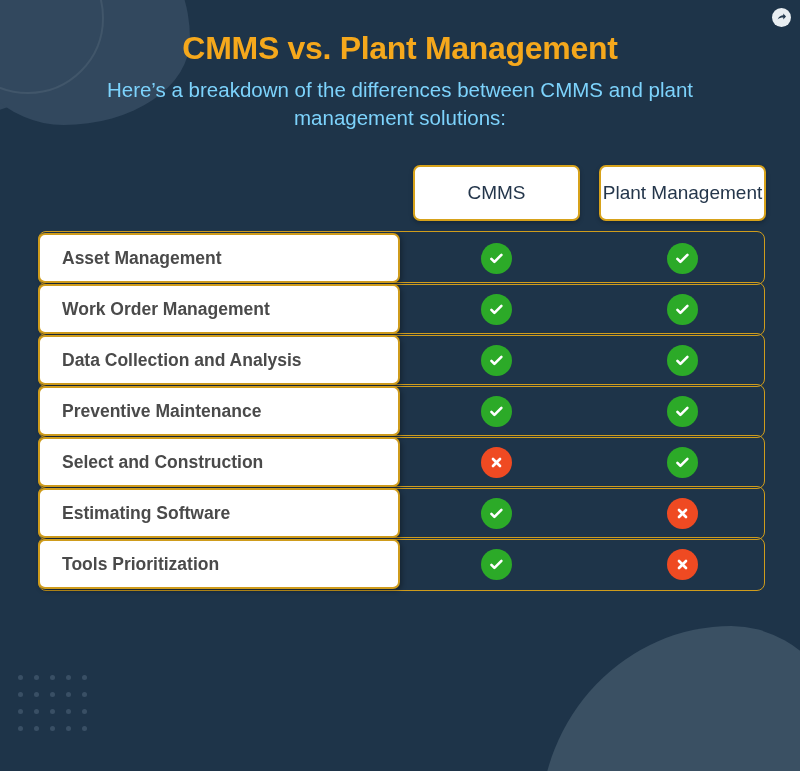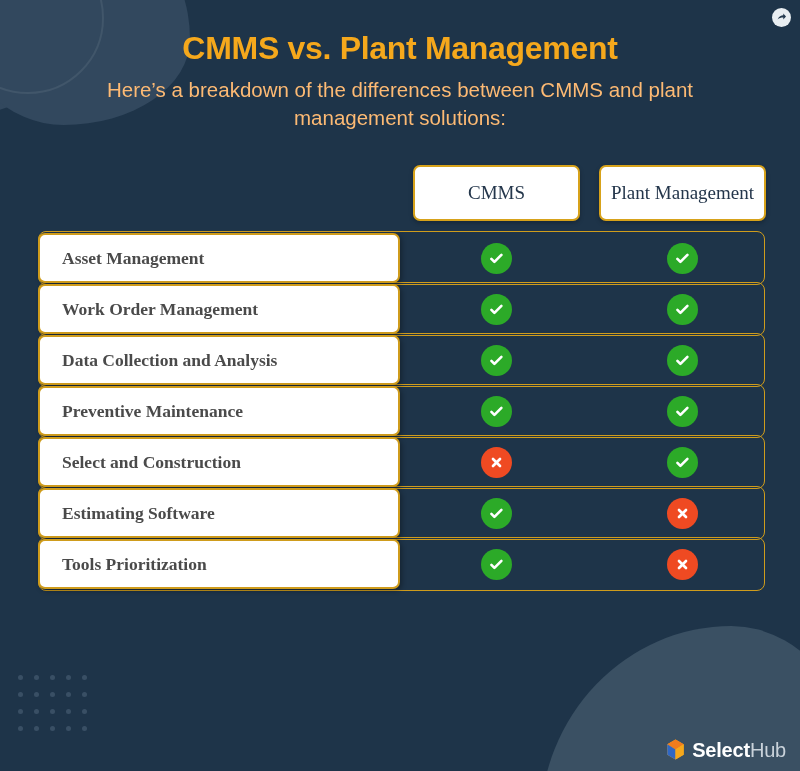--- a/index.html
+++ b/index.html
@@ -97,21 +97,21 @@
     font-weight: bold;
     letter-spacing: -0.3px;
     color: #f5a81c;
     line-height: 1.25;
   }
   .subtitle {
     margin: 8px auto 0;
     width: 640px;
     font-size: 20.5px;
     font-weight: normal;
-    color: #fdba74;
+    color: #7dd3fc;
     line-height: 1.35;
   }
 
   .share-badge {
     position: absolute;
     right: 9px;
     top: 8px;
     width: 19px;
     height: 19px;
     border-radius: 50%;
@@ -122,21 +122,20 @@
     z-index: 6;
   }
   .share-badge svg { display: block; }
 
   
   .table {
     position: relative;
     margin: 34px auto 8px;
     width: 800px;
     z-index: 3;
-    font-family: Liberation Serif, serif;
   }
 
   .col-head-row {
     position: relative;
     height: 56px;
     margin-left: 413px;
     display: flex;
     gap: 19px;
   }
   .col-head {
@@ -440,23 +439,14 @@
                   <path d="M4 4l7 7M11 4l-7 7" fill="none" stroke="#fff" stroke-width="2.7" stroke-linecap="round"></path>
                 </svg>
             </span>
           </div>
         </div>
       </div>
 
     </div>
   </div>
 
-  <div class="logo">
-    <svg class="logo-mark" viewBox="0 0 20 22" aria-hidden="true">
-      <path d="M10 0.6l8.6 5v10.8L10 21.4 1.4 16.4V5.6z" fill="#f5a81c"></path>
-      <path d="M10 0.6l8.6 5L10 11 1.4 5.6z" fill="#f07c1e"></path>
-      <path d="M10 11v10.4L1.4 16.4V5.6z" fill="#2f67c4"></path>
-      <path d="M10 11l8.6-5.4v10.8L10 21.4z" fill="#f5a81c"></path>
-    </svg>
-    <span class="logo-text"><span>Select</span><span class="light">Hub</span></span>
-  </div>
 
 </div>
 
 </body></html>

